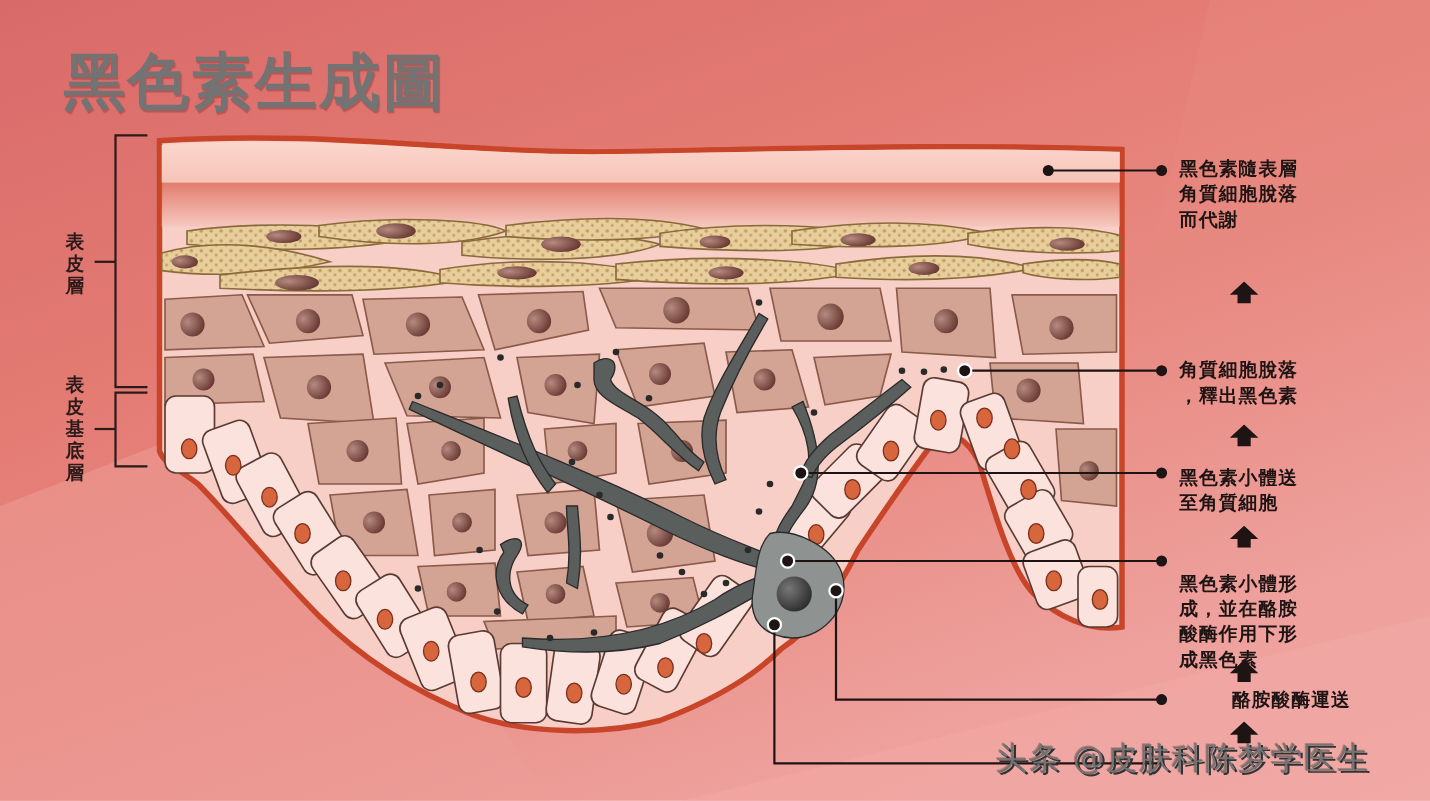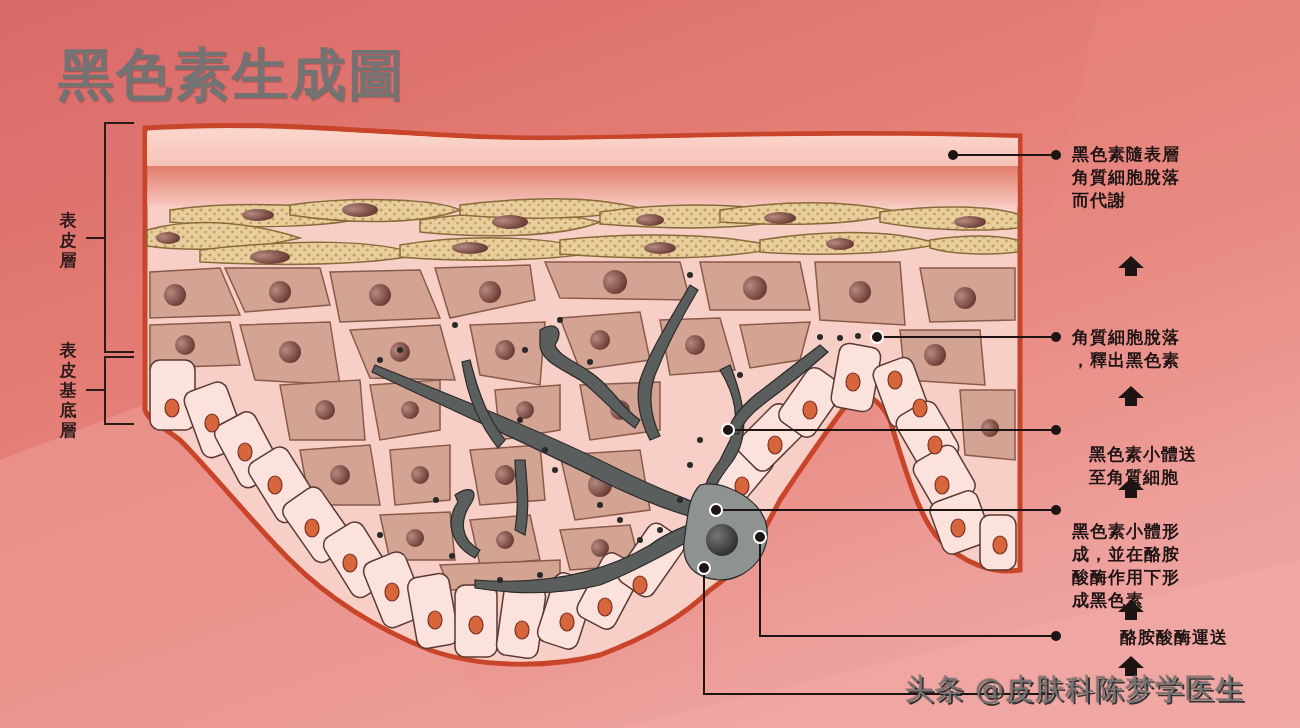--- a/index.html
+++ b/index.html
@@ -284,21 +284,21 @@
 角質細胞脫落
 而代謝</div>
 <svg class="arrow" style="top:256px;" viewBox="0 0 26 20">
     <polygon points="13,0 26,12 19,12 19,20 7,20 7,12 0,12" fill="#1e1414"></polygon>
   </svg>
 <div class="step" style="top:326px;">角質細胞脫落
 ，釋出黑色素</div>
 <svg class="arrow" style="top:386px;" viewBox="0 0 26 20">
     <polygon points="13,0 26,12 19,12 19,20 7,20 7,12 0,12" fill="#1e1414"></polygon>
   </svg>
-<div class="step" style="top:443px;margin-left:17px;">黑色素小體送
+<div class="step" style="top:424px;">黑色素小體送
 至角質細胞</div>
 <svg class="arrow" style="top:478px;" viewBox="0 0 26 20">
     <polygon points="13,0 26,12 19,12 19,20 7,20 7,12 0,12" fill="#1e1414"></polygon>
   </svg>
 <div class="step" style="top:520px;">黑色素小體形
 成，並在酪胺
 酸酶作用下形
 成黑色素</div>
 <svg class="arrow" style="top:600px;" viewBox="0 0 26 20">
     <polygon points="13,0 26,12 19,12 19,20 7,20 7,12 0,12" fill="#1e1414"></polygon>

